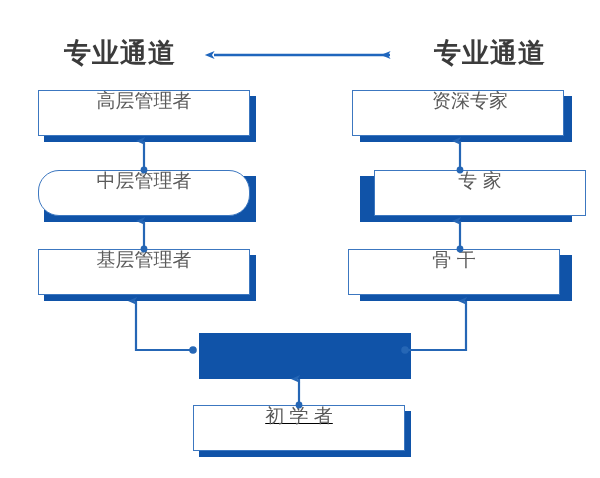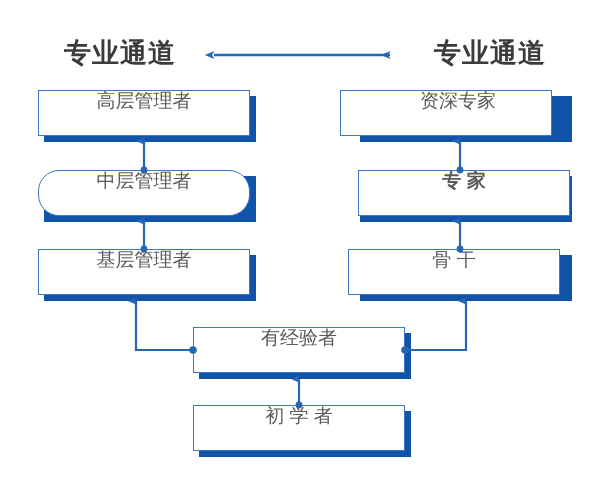--- a/index.html
+++ b/index.html
@@ -46,26 +46,26 @@
     width:212px;height:46px;
     background:#1053a8;
     z-index:2;
   }
 
   
   #n-senior-mgr   {left:38px; top:90px;}
   #n-middle-mgr   {left:38px; top:170px;border-radius:21px;}
   #n-base-mgr     {left:38px; top:249px;}
   
-  #n-senior-expert{left:340px;top:90px;padding-left:24px;}
-  #n-expert       {left:358px;top:170px;font-weight:bold;}
+  #n-senior-expert{left:352px;top:90px;padding-left:24px;}
+  #n-expert       {left:374px;top:170px;}
   #n-backbone     {left:348px;top:249px;}
   
   #n-experienced  {left:193px;top:327px;}
-  #n-beginner     {left:193px;top:405px;}
+  #n-beginner     {left:193px;top:405px;text-decoration:underline;}
 
   
   #s-senior-mgr   {left:44px; top:96px;}
   #s-middle-mgr   {left:44px; top:176px;}
   #s-base-mgr     {left:44px; top:255px;}
   #s-senior-expert{left:360px;top:96px;}
   #s-expert       {left:360px;top:176px;}
   #s-backbone     {left:360px;top:255px;}
   #s-experienced  {left:199px;top:333px;}
   #s-beginner     {left:199px;top:411px;}
@@ -113,23 +113,20 @@
   </div>
 
   <div class="node" id="n-expert">
     <span class="label">专 家</span>
   </div>
 
   <div class="node" id="n-backbone">
     <span class="label">骨 干</span>
   </div>
 
-  <div class="node" id="n-experienced">
-    <span class="label">有经验者</span>
-  </div>
 
   <div class="node" id="n-beginner">
     <span class="label">初 学 者</span>
   </div>
 
   <svg id="connectors" viewBox="0 0 600 478">
     <defs>
       <marker id="arrowUp" markerWidth="10" markerHeight="10" refX="5" refY="8.4" orient="auto" markerUnits="userSpaceOnUse">
         <path d="M5,0.4 L9.0,9.6 L5,7.0 L1.0,9.6 Z" fill="#2566b5"></path>
       </marker>

